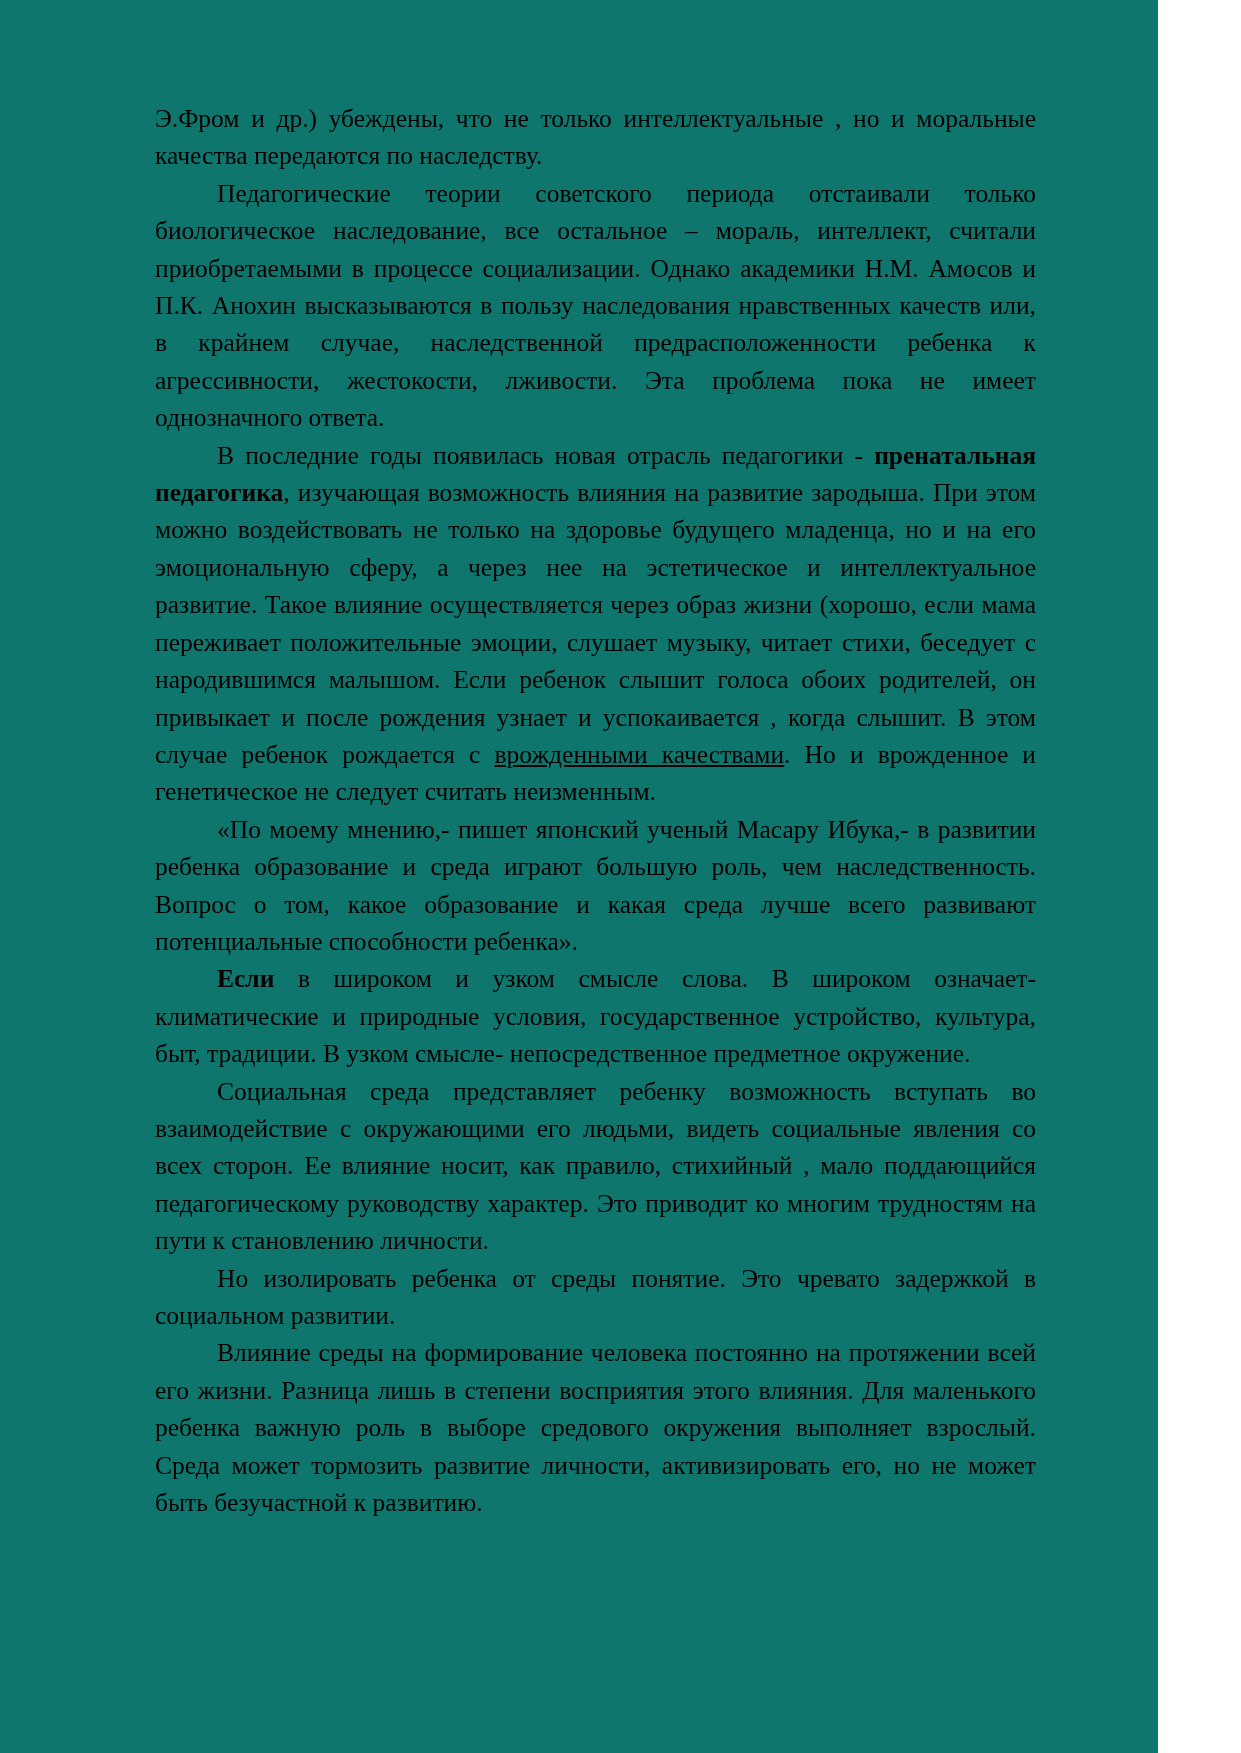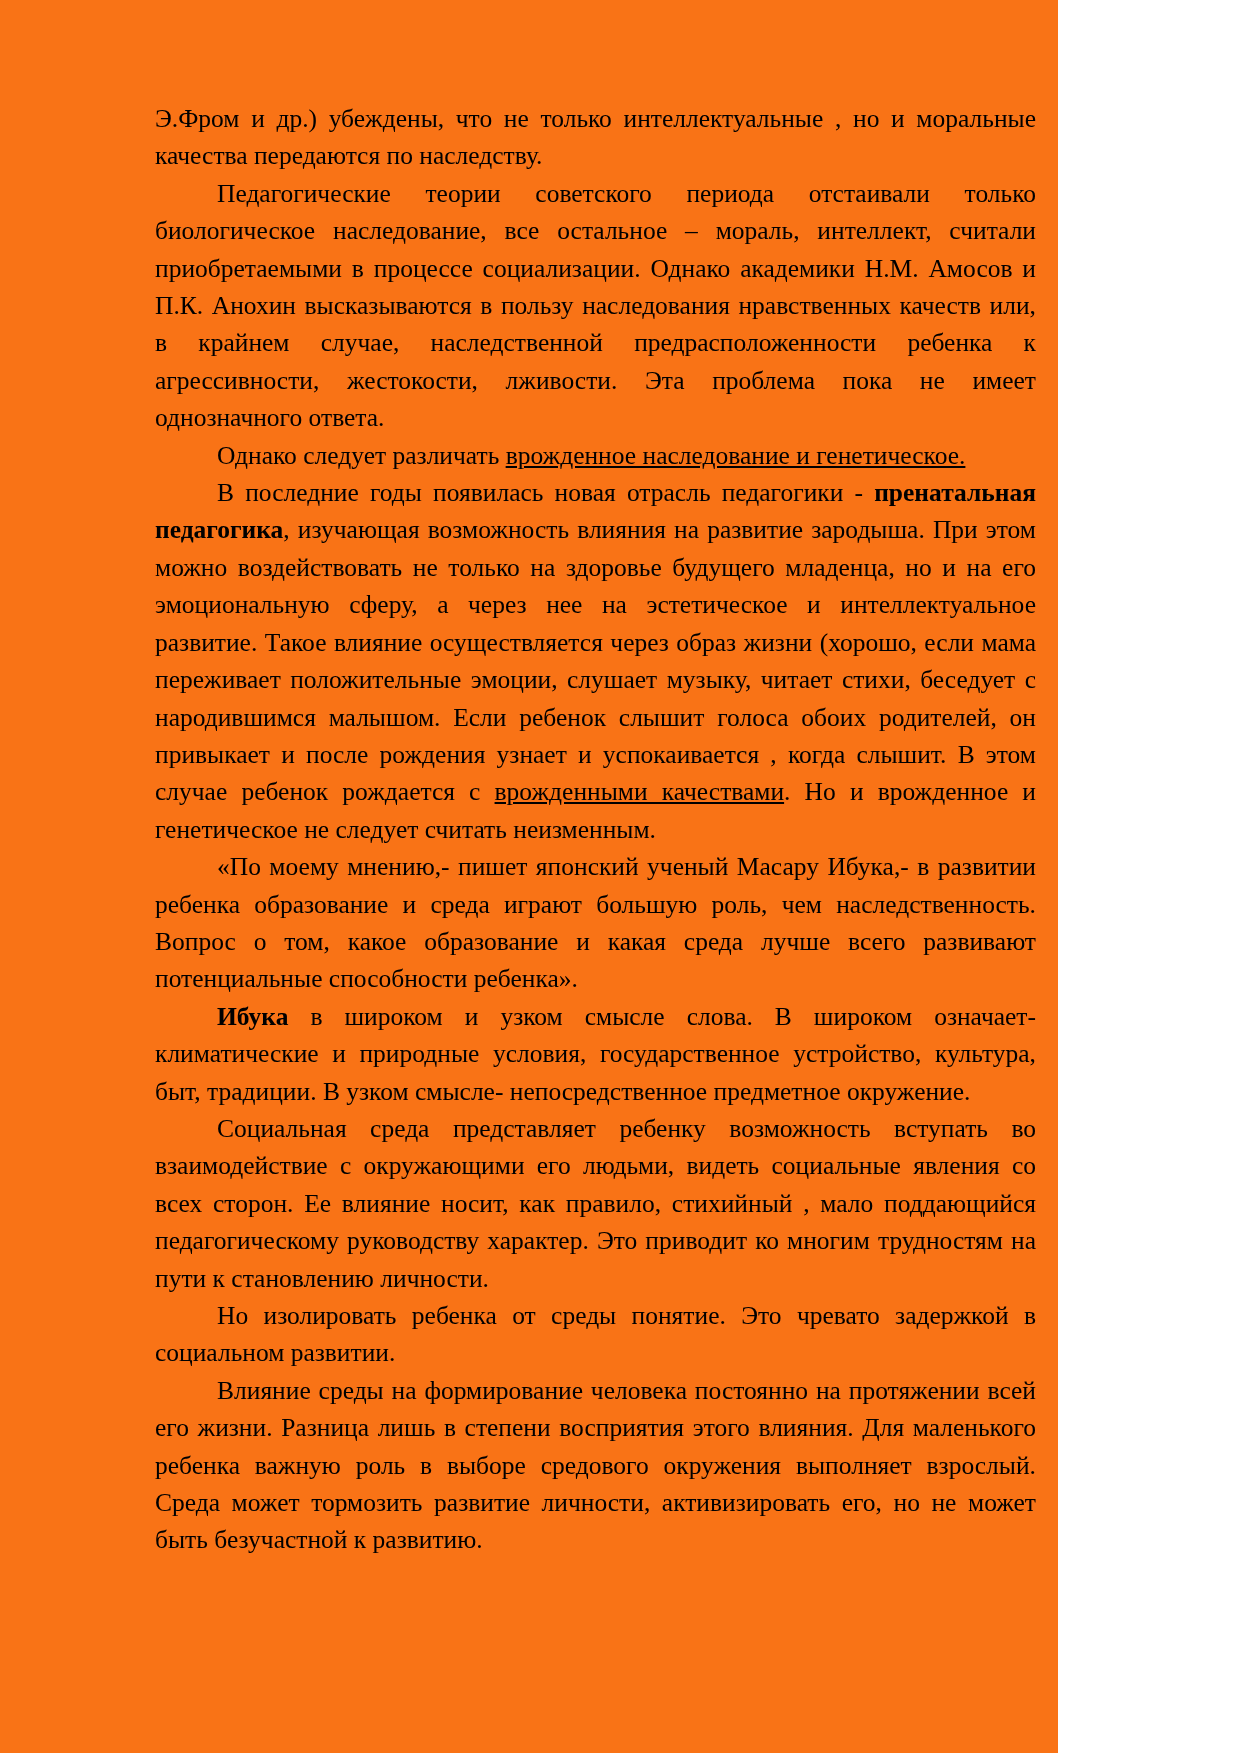--- a/index.html
+++ b/index.html
@@ -6,23 +6,23 @@
     margin: 0;
     padding: 0;
     background: #ffffff;
   }
   body {
     font-family: "Liberation Serif", "DejaVu Serif", serif;
     color: #000000;
   }
   .page {
     position: relative;
-    width: 1058px;
+    width: 1158px;
     height: 1753px;
-    background: #f97316;
+    background: #0f766e;
     overflow: hidden;
     box-sizing: border-box;
   }
   .content {
     position: absolute;
     left: 155px;
     top: 100px;
     width: 881px;
     font-size: 25.5px;
     line-height: 37.4px;
@@ -48,34 +48,31 @@
   <div class="content">
 
     <p class="para">
       <span>Э.Фром и др.) убеждены, что не только интеллектуальные , но и моральные качества передаются по наследству.</span>
     </p>
 
     <p class="para indent">
       <span>Педагогические теории советского периода отстаивали только биологическое наследование, все остальное – мораль, интеллект, считали приобретаемыми в процессе социализации. Однако академики Н.М. Амосов и П.К. Анохин высказываются в пользу наследования нравственных качеств или, в крайнем случае, наследственной предрасположенности ребенка к агрессивности, жестокости, лживости. Эта проблема пока не имеет однозначного ответа.</span>
     </p>
 
-    <p class="para indent">
-      <span>Однако следует различать </span><span class="underline">врожденное наследование и генетическое.</span>
-    </p>
 
     <p class="para indent">
       <span>В последние годы появилась новая отрасль педагогики - </span><span class="bold">пренатальная педагогика</span><span>, изучающая возможность влияния на развитие зародыша. При этом можно воздействовать не только на здоровье будущего младенца, но и на его эмоциональную сферу, а через нее на эстетическое и интеллектуальное развитие. Такое влияние осуществляется через образ жизни (хорошо, если мама переживает положительные эмоции, слушает музыку, читает стихи, беседует с народившимся малышом. Если ребенок слышит голоса обоих родителей, он привыкает и после рождения узнает и успокаивается , когда слышит. В этом случае ребенок рождается с </span><span class="underline">врожденными качествами</span><span>. Но и врожденное и генетическое не следует считать неизменным.</span>
     </p>
 
     <p class="para indent">
       <span>«По моему мнению,- пишет японский ученый Масару Ибука,- в развитии ребенка образование и среда играют большую роль, чем наследственность. Вопрос о том, какое образование и какая среда лучше всего развивают потенциальные способности ребенка».</span>
     </p>
 
     <p class="para indent">
-      <span class="bold">Ибука</span><span> в широком и узком смысле слова. В широком означает- климатические и природные условия, государственное устройство, культура, быт, традиции. В узком смысле- непосредственное предметное окружение.</span>
+      <span class="bold">Если</span><span> в широком и узком смысле слова. В широком означает- климатические и природные условия, государственное устройство, культура, быт, традиции. В узком смысле- непосредственное предметное окружение.</span>
     </p>
 
 
 
     <p class="para indent">
       <span>Социальная среда представляет ребенку возможность вступать во взаимодействие с окружающими его людьми, видеть социальные явления со всех сторон. Ее влияние носит, как правило, стихийный , мало поддающийся педагогическому руководству характер. Это приводит ко многим трудностям на пути к становлению личности.</span>
     </p>
 
     <p class="para indent">
       <span>Но изолировать ребенка от среды понятие. Это чревато задержкой в социальном развитии.</span>

